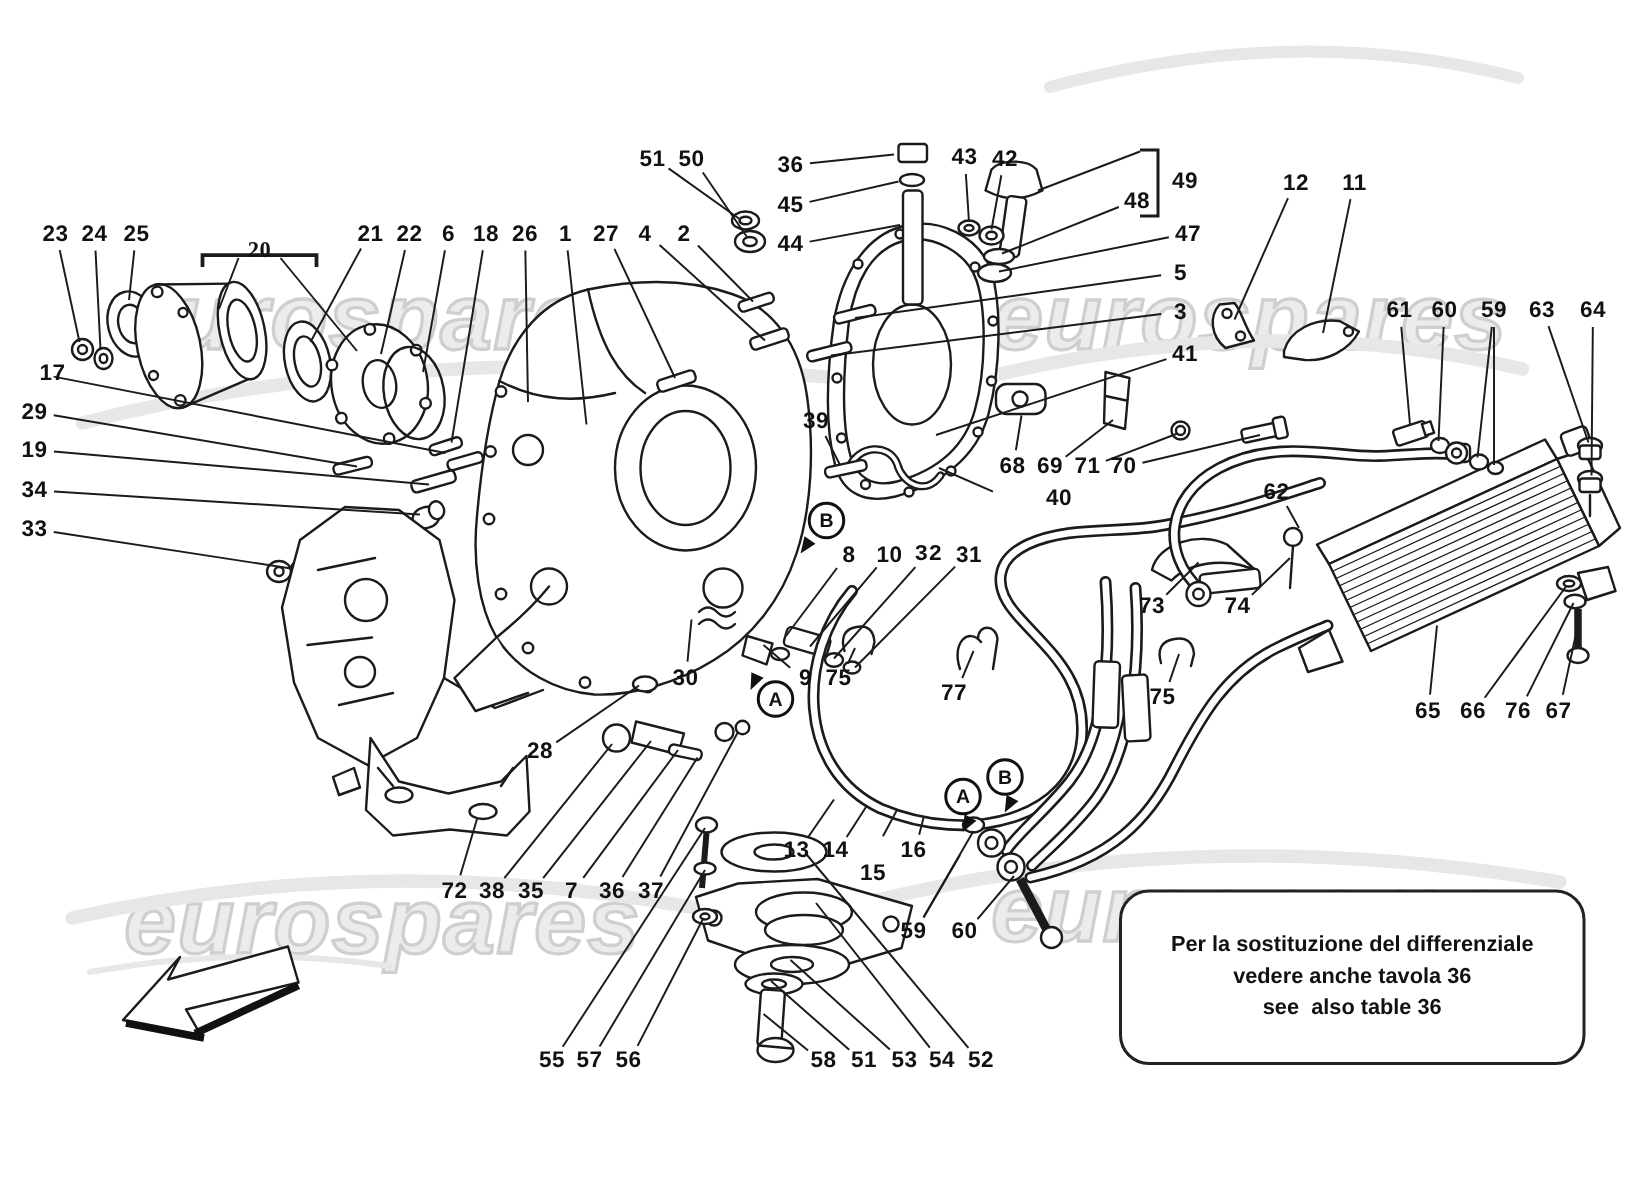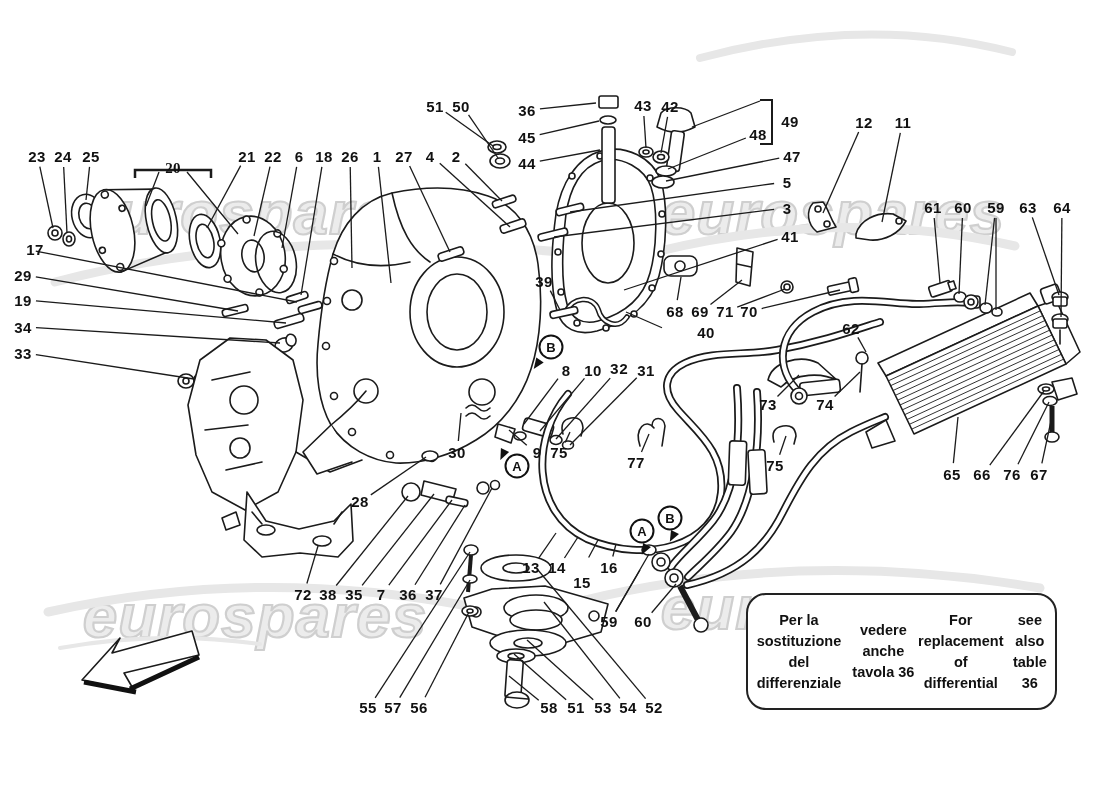--- a/index.html
+++ b/index.html
@@ -16,21 +16,21 @@
   .leader{stroke:#1b1b1b;stroke-width:1.3;}
   .swoosh{stroke:#e7e7e7;fill:none;stroke-linecap:round;}
   .blk{fill:#111;stroke:none;}
   .callout{position:absolute;transform:translate(-50%,-50%);z-index:4;color:#111;
            font:700 15px "Liberation Sans",sans-serif;letter-spacing:.3px;}
   .marker{position:absolute;width:21px;height:21px;border:2.2px solid #111;border-radius:50%;
           transform:translate(-50%,-50%);background:#fff;z-index:4;text-align:center;
           font:700 13px/21px "Liberation Sans",sans-serif;color:#111;}
   .note{position:absolute;left:746px;top:593px;width:311px;height:117px;box-sizing:border-box;
         border:2.5px solid #222;border-radius:20px;background:#fff;z-index:5;
-        display:flex;flex-direction:row;justify-content:center;align-items:center;
+        display:flex;flex-direction:column;justify-content:center;align-items:center;
         font:700 14.5px/21px "Liberation Sans",sans-serif;color:#111;text-align:center;}
   .note span{white-space:pre-wrap;}
 </style>
 </head>
 <body>
 
 <div class="stage">
     <div class="wm" style="left: 833px; top: 607px;">eurospares</div>
     <div class="wm" style="left: 255px; top: 615px;">eurospares</div>
     <div class="wm" style="left: 833px; top: 212px;">eurospares</div>
@@ -409,21 +409,20 @@
         <path d="M0,-4.5 L11,0 L0,4.5 Z" transform="translate(505,450) rotate(115)" class="blk"></path>
         <path d="M0,-4.5 L11,0 L0,4.5 Z" transform="translate(540,360) rotate(125)" class="blk"></path>
         <path d="M0,-4.5 L11,0 L0,4.5 Z" transform="translate(647,545) rotate(118)" class="blk"></path>
         <path d="M0,-4.5 L11,0 L0,4.5 Z" transform="translate(675,532) rotate(118)" class="blk"></path>
       </g>
   </svg>
 
   <div class="note">
     <span>Per la sostituzione del differenziale</span>
     <span>vedere anche tavola 36</span>
-    <span>For replacement of differential</span>
     <span>see  also table 36</span>
   </div>
 <div class="callout" style="left: 37px; top: 156px;">23</div>
     <div class="callout" style="left: 63px; top: 156px;">24</div>
     <div class="callout" style="left: 91px; top: 156px;">25</div>
     <div class="callout" style="left: 173px; top: 168px; font-family: Liberation Serif, serif;">20</div>
     <div class="callout" style="left: 247px; top: 156px;">21</div>
     <div class="callout" style="left: 273px; top: 156px;">22</div>
     <div class="callout" style="left: 299px; top: 156px;">6</div>
     <div class="callout" style="left: 324px; top: 156px;">18</div>

